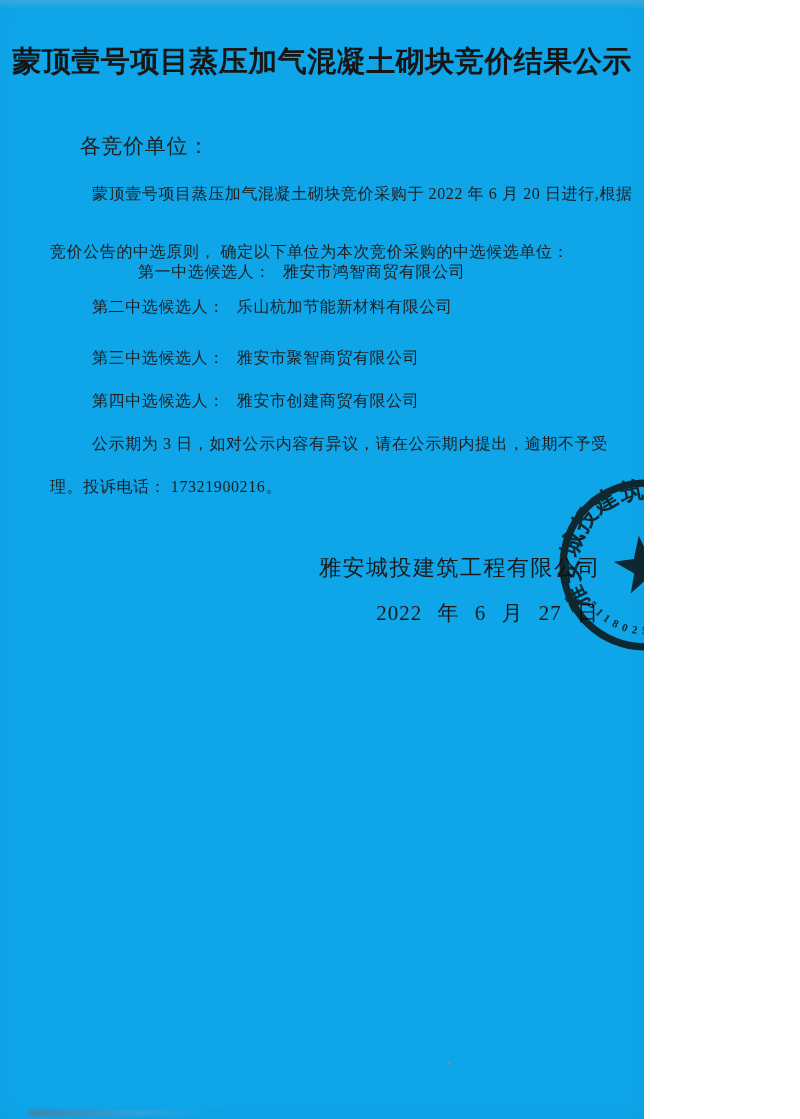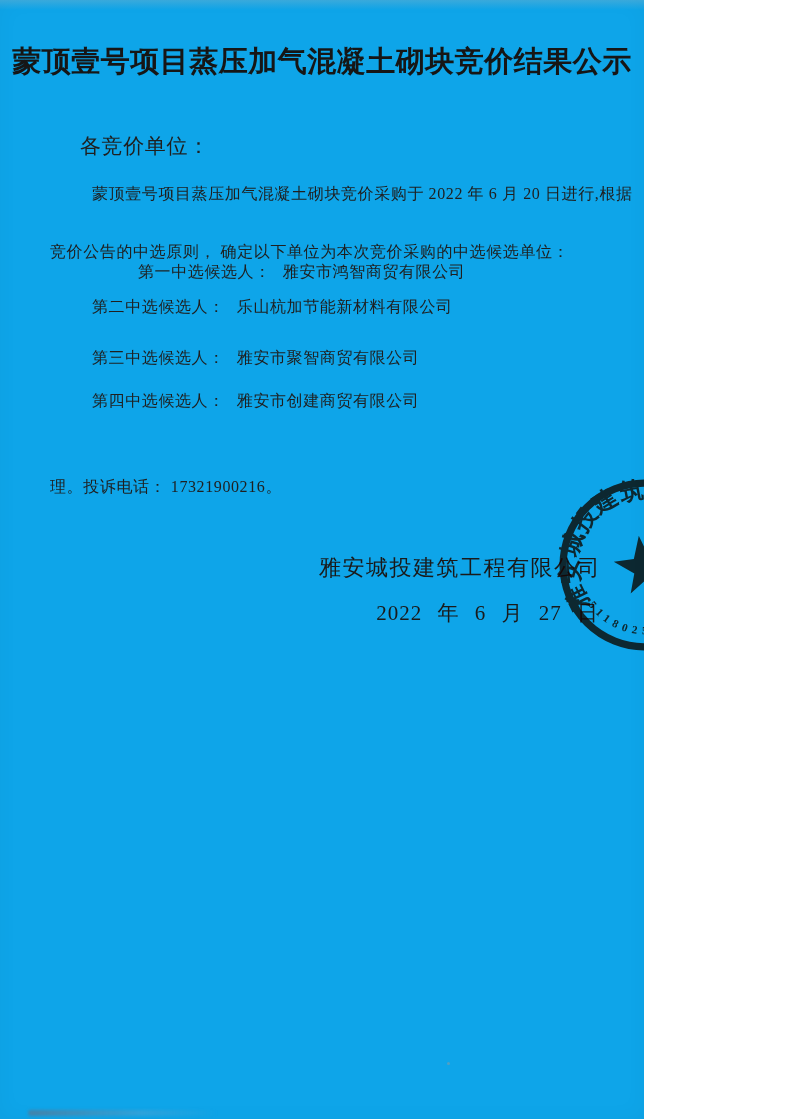--- a/index.html
+++ b/index.html
@@ -82,20 +82,21 @@
   <div class="line salutation">各竞价单位：</div>
 
   <div class="line intro-l1">蒙顶壹号项目蒸压加气混凝土砌块竞价采购于 2022 年 6 月 20 日进行,根据</div>
   <div class="line intro-l2">竞价公告的中选原则， 确定以下单位为本次竞价采购的中选候选单位：</div>
 
   <div class="line cand-1"><span>第一中选候选人：</span><span class="cand-company">雅安市鸿智商贸有限公司</span></div>
   <div class="line cand-2"><span>第二中选候选人：</span><span class="cand-company">乐山杭加节能新材料有限公司</span></div>
   <div class="line cand-4"><span>第四中选候选人：</span><span class="cand-company">雅安市创建商贸有限公司</span></div>
   <div class="line cand-3"><span>第三中选候选人：</span><span class="cand-company">雅安市聚智商贸有限公司</span></div>
 
+  <div class="line notice-l1">公示期为 3 日，如对公示内容有异议，请在公示期内提出，逾期不予受</div>
   <div class="line notice-l2">理。投诉电话： 17321900216。</div>
 
   <div class="signature-company">雅安城投建筑工程有限公司</div>
   <div class="signature-date">2022 年 6 月 27 日</div>
 
   <svg class="seal" viewBox="0 0 200 200" xmlns="http://www.w3.org/2000/svg" aria-hidden="true">
     <defs>
       <path id="seal-top-arc" d="M 47,153 A 75,75 0 1 1 153,153" fill="none"></path>
       <path id="seal-bottom-arc" d="M 32,136.2 A 77,77 0 0 0 168,136.2" fill="none"></path>
     </defs>

